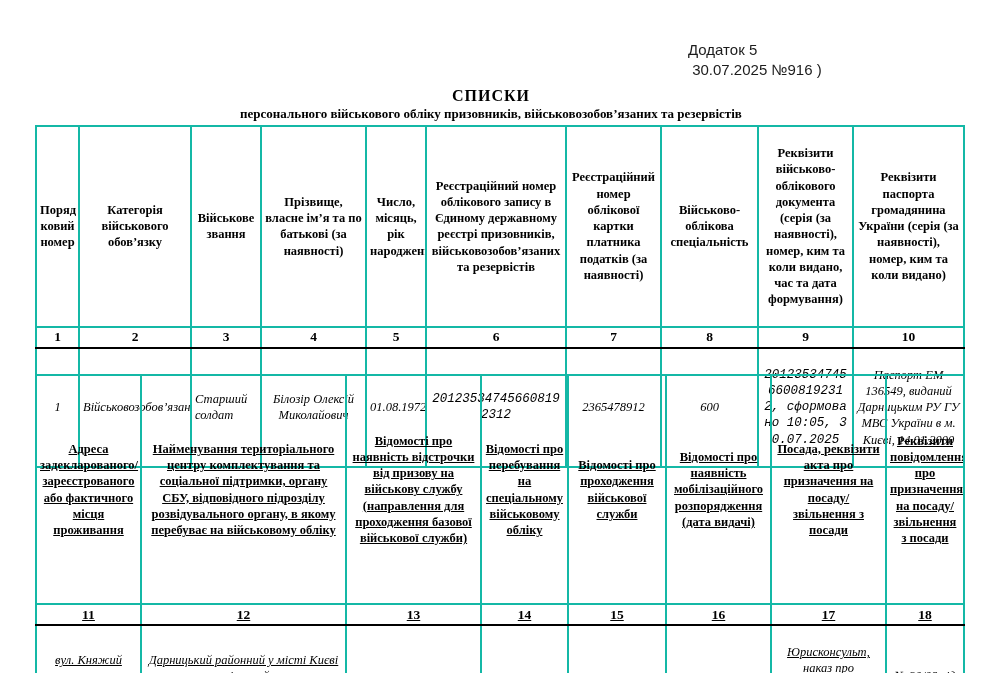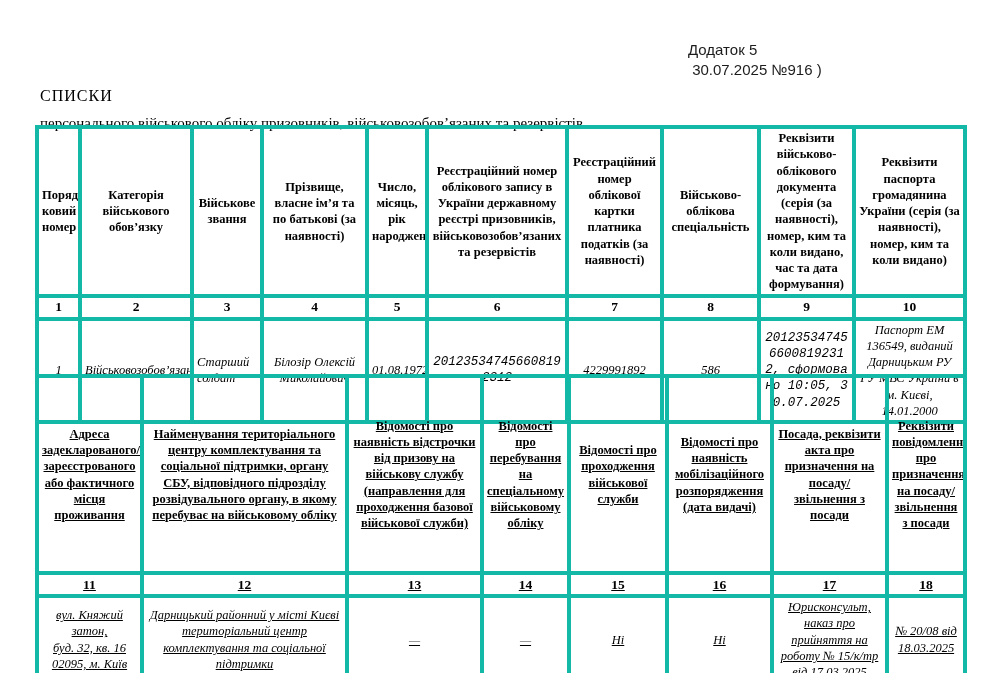--- a/index.html
+++ b/index.html
@@ -3,29 +3,29 @@
 <meta charset="utf-8">
 <style>
   html,body{margin:0;padding:0;background:#ffffff;}
   body{width:1001px;height:673px;position:relative;font-family:"Liberation Serif",serif;color:#000;}
   .page{position:absolute;inset:0;background:#fff;}
 
   .note{position:absolute;left:688px;top:4px;font-family:"Liberation Sans",sans-serif;
         font-size:15px;line-height:20px;color:#1c1c1c;margin-top:36px;}
   .note div{white-space:pre;}
 
-  .doc-title{position:absolute;left:40px;top:87px;width:928px;font-weight:normal;}
+  .doc-title{position:absolute;left:27px;top:87px;width:928px;text-align:center;font-weight:bold;}
   .doc-title .l1{font-size:16px;letter-spacing:1px;}
-  .doc-title .l2{font-size:15px;margin-top:10px;}
+  .doc-title .l2{font-size:13px;margin-top:1px;}
 
   table{position:absolute;left:35px;width:928px;border-collapse:collapse;table-layout:fixed;
         border:2px solid #000;}
   #t1{top:125px;}
   #t2{top:374px;text-decoration:underline;}
-  th,td{border:4px solid #14b8a6;vertical-align:middle;text-align:center;padding:1px 3px;
+  th,td{border:2px solid #14b8a6;vertical-align:middle;text-align:center;padding:18px 3px;
         overflow:hidden;}
   tr.hdr th{font-weight:bold;font-size:12.5px;line-height:1.3;}
   #t1 tr.hdr th{height:141px;}
   #t2 tr.hdr th{height:191px;}
   tr.num td{font-weight:bold;font-size:13.5px;height:19px;padding:0 2px;
             border-top:2px solid #000;border-bottom:2px solid #000;}
   tr.data td{font-style:italic;font-size:12.5px;line-height:1.3;white-space:pre-line;}
   #t1 tr.data td{height:71px;}
   #t2 tr.data td{height:62px;}
 
@@ -63,21 +63,21 @@
         <col style="width:95px">
       <col style="width:111px">
     </colgroup>
     <tbody>
         <tr class="hdr">
       <th>Поряд ковий номер</th>
       <th>Категорія військового обов’язку</th>
       <th>Військове звання</th>
       <th>Прізвище, власне ім’я та по батькові (за наявності)</th>
       <th>Число, місяць, рік народження</th>
-      <th>Реєстраційний номер облікового запису в України державному реєстрі призовників, військовозобов’язаних та резервістів</th>
+      <th>Реєстраційний номер облікового запису в Єдиному державному реєстрі призовників, військовозобов’язаних та резервістів</th>
       <th>Реєстраційний номер облікової картки платника податків (за наявності)</th>
       <th>Військово-облікова спеціальність</th>
       <th>Реквізити військово-облікового документа (серія (за наявності), номер, ким та коли видано, час та дата формування)</th>
       <th>Реквізити паспорта громадянина України (серія (за наявності), номер, ким та коли видано)</th>
     </tr>
     <tr class="num">
       <td>1</td>
       <td>2</td>
       <td>3</td>
       <td>4</td>
@@ -88,22 +88,22 @@
       <td>9</td>
       <td>10</td>
     </tr>
     <tr class="data">
       <td>1</td>
       <td class="small">Військовозобов’язаний</td>
       <td class="left">Старший солдат</td>
       <td>Білозір Олексій Миколайович</td>
       <td>01.08.1972</td>
       <td class="mid breakall">201235347456608192312</td>
-      <td>4229991892</td>
-      <td>586</td>
+      <td>2365478912</td>
+      <td>600</td>
       <td class="small breakall">2012353474566008192312, сформовано 10:05, 30.07.2025</td>
       <td class="mid">Паспорт ЕМ 136549, виданий Дарницьким РУ ГУ МВС України в м. Києві, 14.01.2000</td>
     </tr>
   </tbody>
     </table>
 
   <table id="t2">
     <colgroup>
       <col style="width:105px">
         <col style="width:205px">

